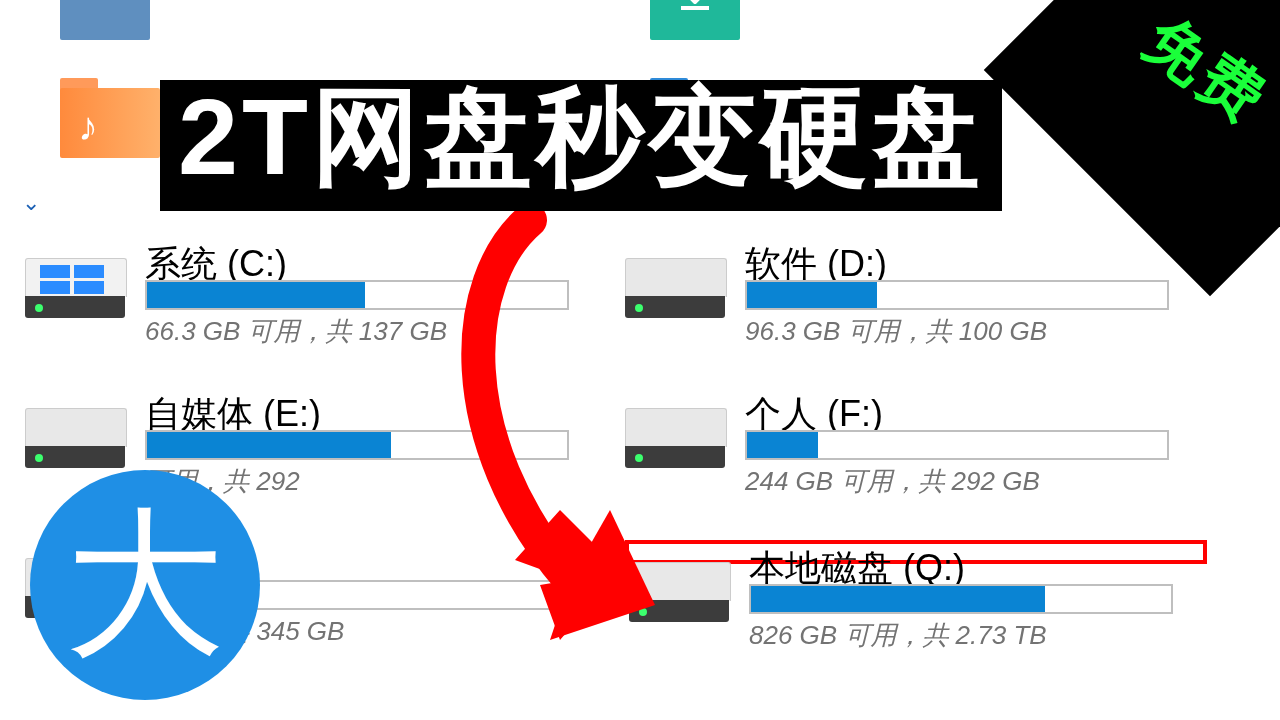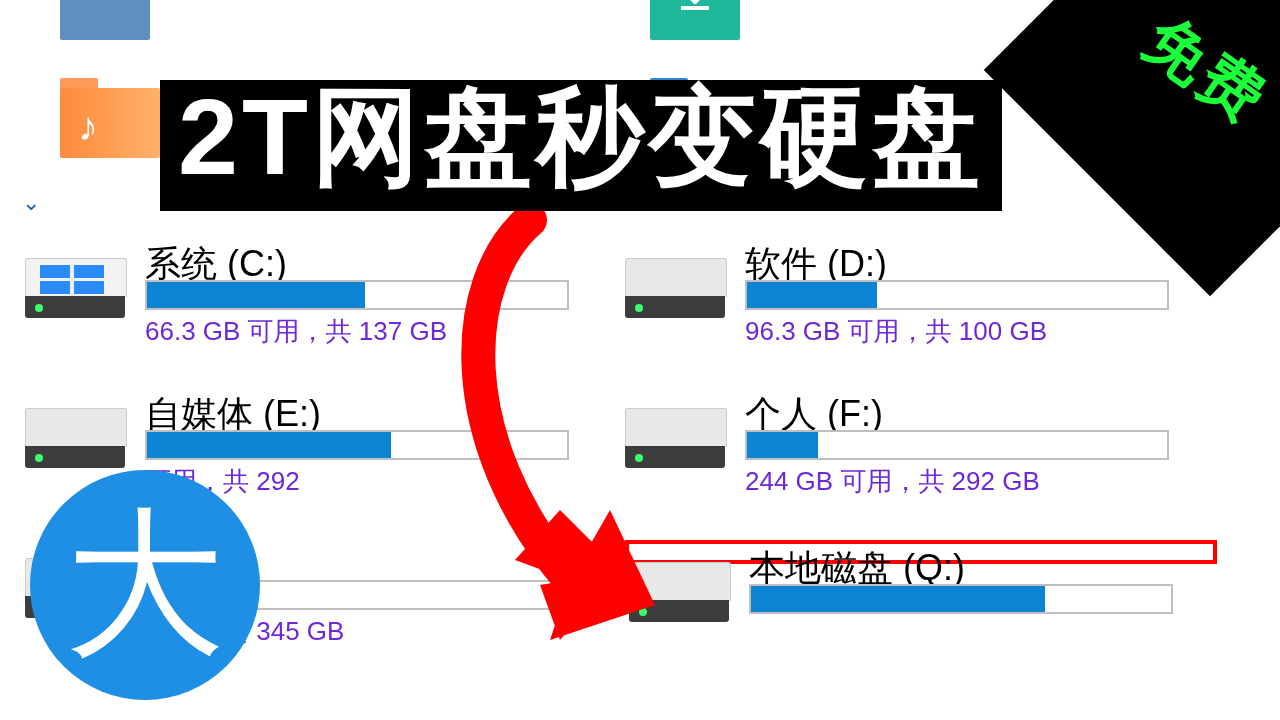--- a/index.html
+++ b/index.html
@@ -143,27 +143,28 @@
     background: #fff;
   }
   .drive .bar .fill {
     height: 100%;
     background: #0a84d3;
   }
   .drive .info {
     position: absolute;
     left: 120px; top: 74px;
     font-size: 26px;
-    color: #6d28d9;
+    color: #737373;
     white-space: nowrap;
+    font-style: italic;
   }
 
   .highlight {
     border: 4px solid #ff0000;
-    padding: 4px 20px 12px 4px;
+    padding: 4px 10px 12px 4px;
   }
 
   
   .banner {
     position: absolute;
     left: 160px;
     top: 80px;
     background: #000;
     color: #fff;
     font-size: 108px;
@@ -314,20 +315,21 @@
       <div class="drive highlight" style="left: 600px; top: 300px;">
         <div class="icon">
           <div class="top"></div>
           <div class="bottom"></div>
           <div class="led"></div>
         </div>
         <div class="label">本地磁盘 (Q:)</div>
         <div class="bar">
           <div class="fill" style="width:70%"></div>
         </div>
+        <div class="info">826 GB 可用，共 2.73 TB</div>
       </div>
     </div>
 
   <svg class="arrow" viewBox="0 0 260 440">
     <path d="M110 10 C 40 70, 30 230, 150 370" stroke="#ff0000" stroke-width="34" fill="none" stroke-linecap="round"></path>
     <polygon points="150,370 95,350 140,300 200,360 140,430 120,375" fill="#ff0000"></polygon>
     <polygon points="150,370 190,300 235,395 130,430" fill="#ff0000"></polygon>
   </svg>
 
   <div class="circle">

